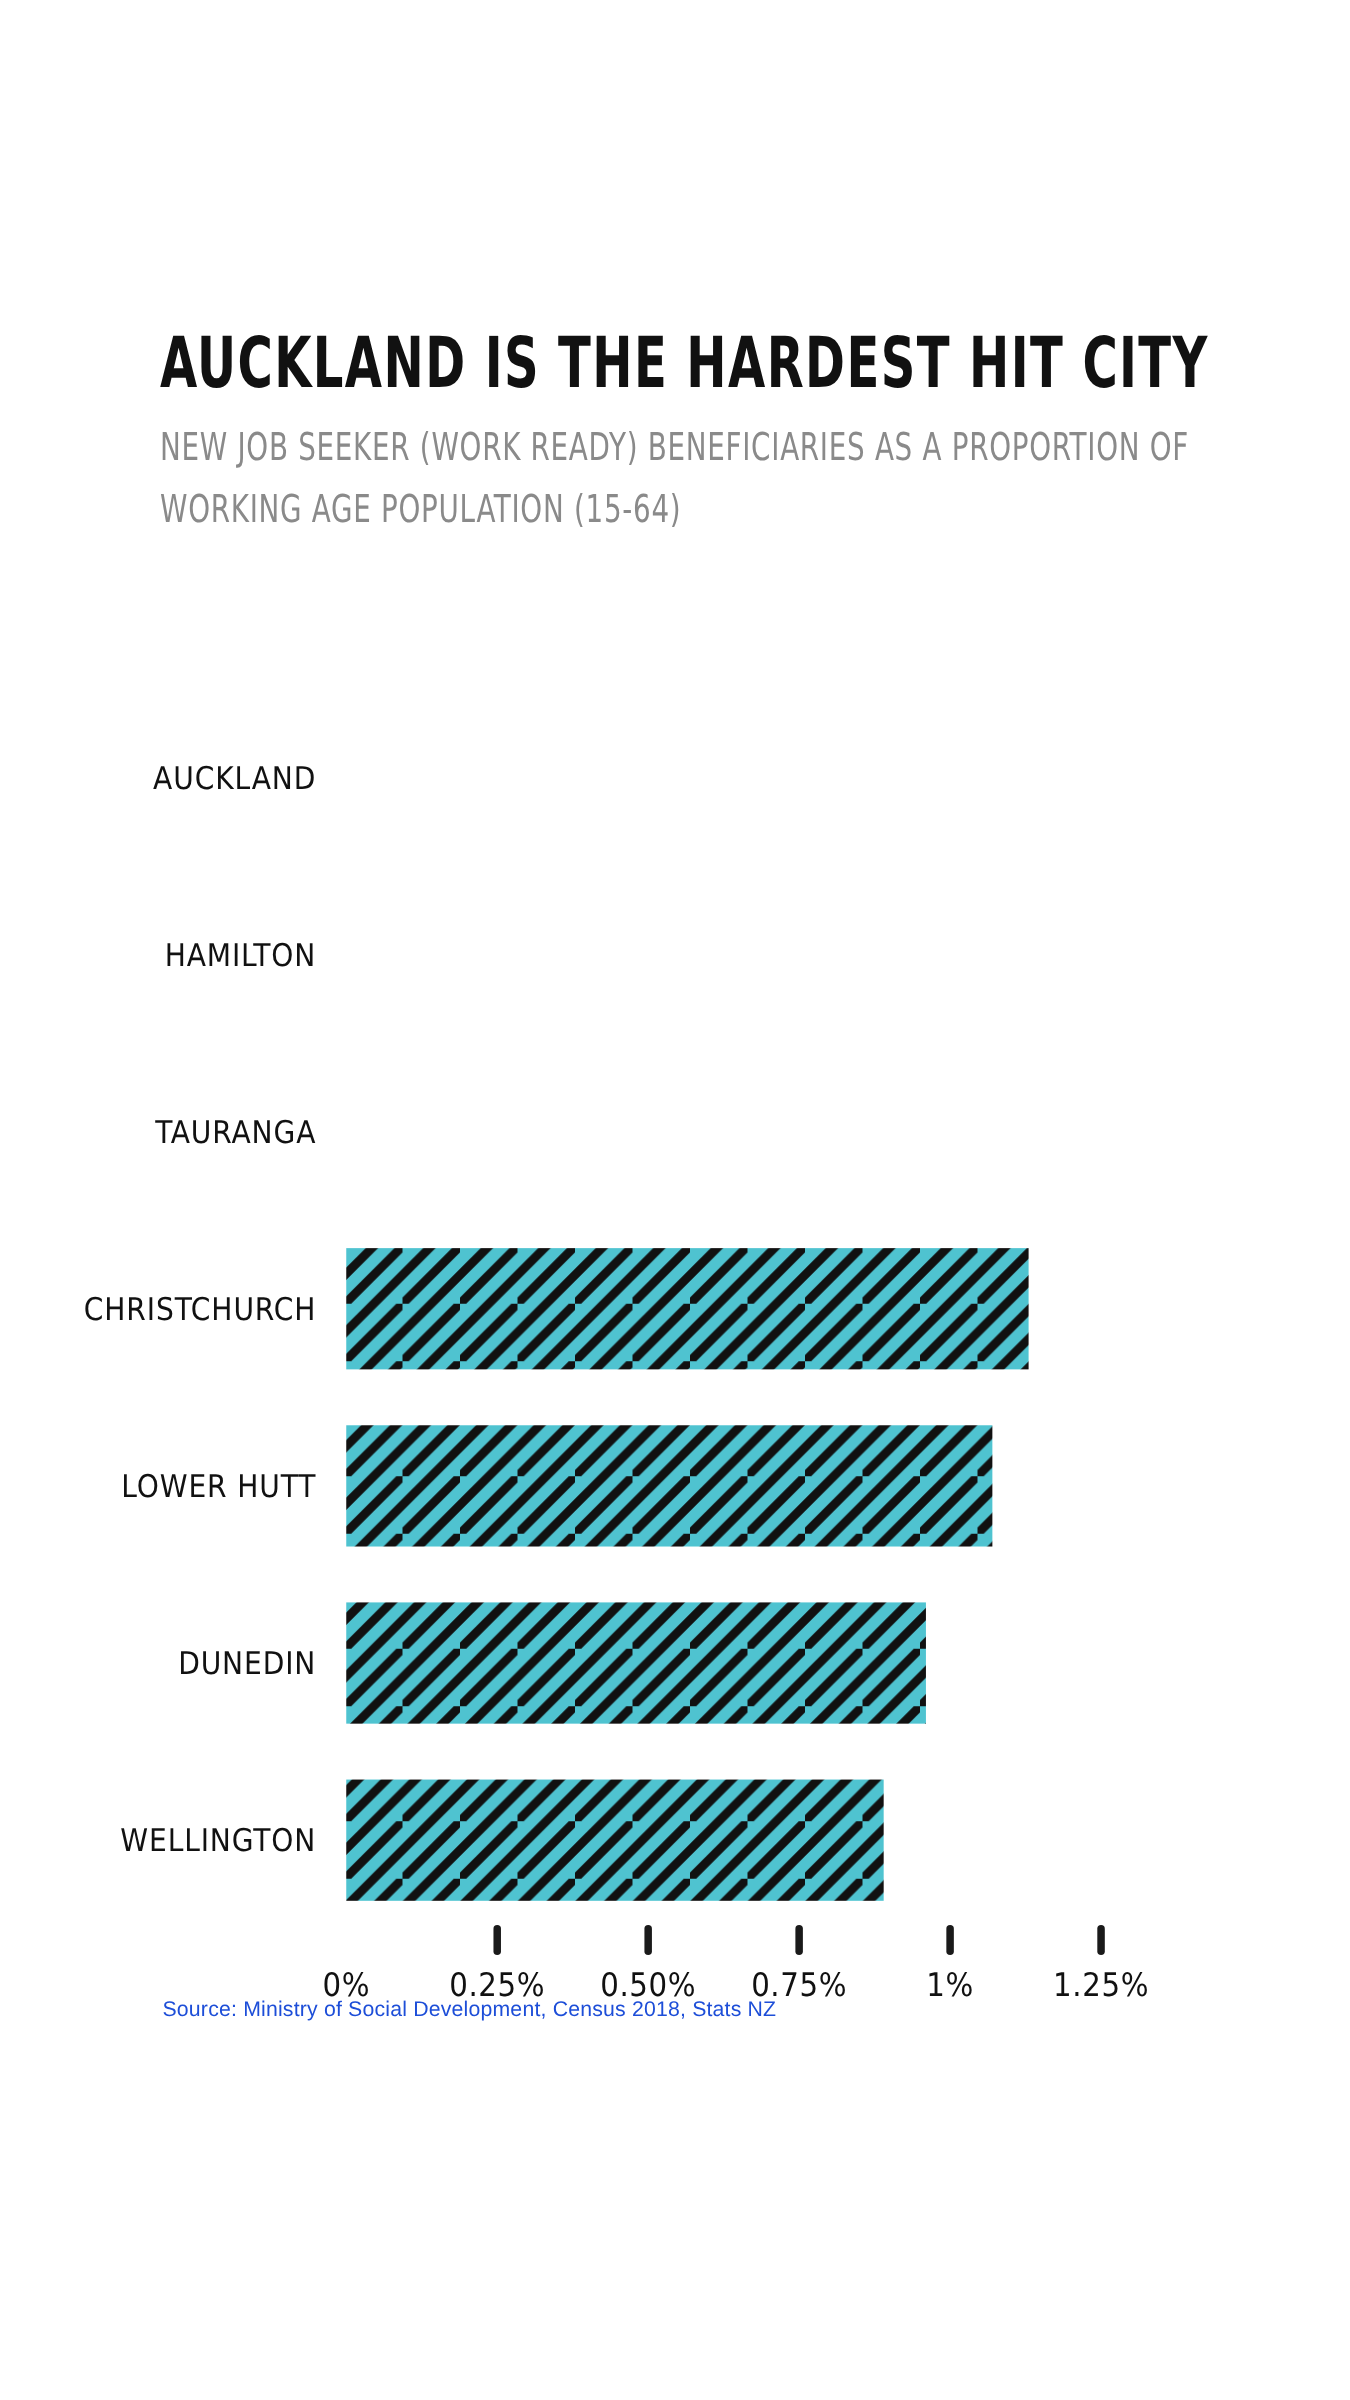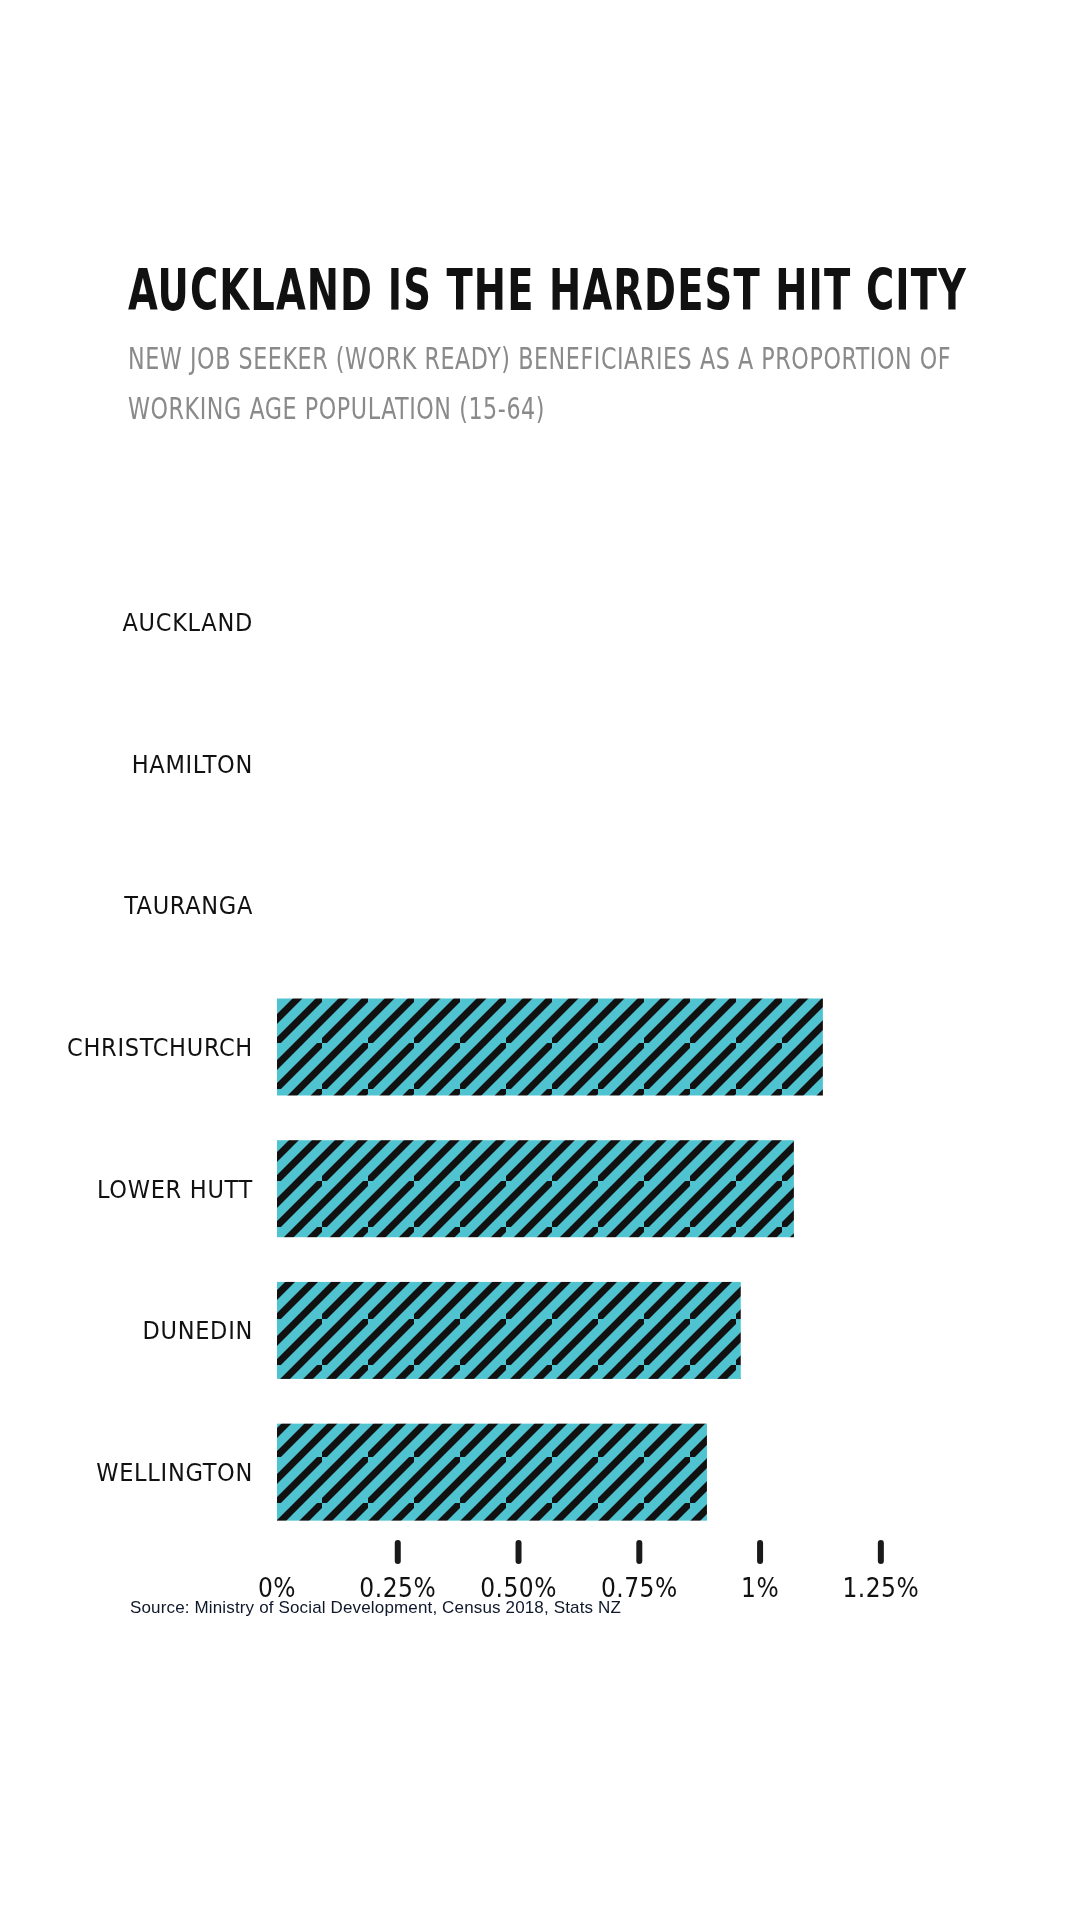--- a/index.html
+++ b/index.html
@@ -75,21 +75,21 @@
     letter-spacing: 0.5px;
   }
 
   
   #source-note {
     position: absolute;
     left: 130px;
     top: 1598px;
     font-family: "Liberation Sans", sans-serif;
     font-size: 17px;
-    color: #0f172a;
+    color: #1d4ed8;
     letter-spacing: 0.15px;
     white-space: nowrap;
   }
 </style>
 </head>
 <body>
 
 <div id="headline">
   <div id="chart-title">AUCKLAND IS THE HARDEST HIT CITY</div>
   <div id="chart-subtitle">

